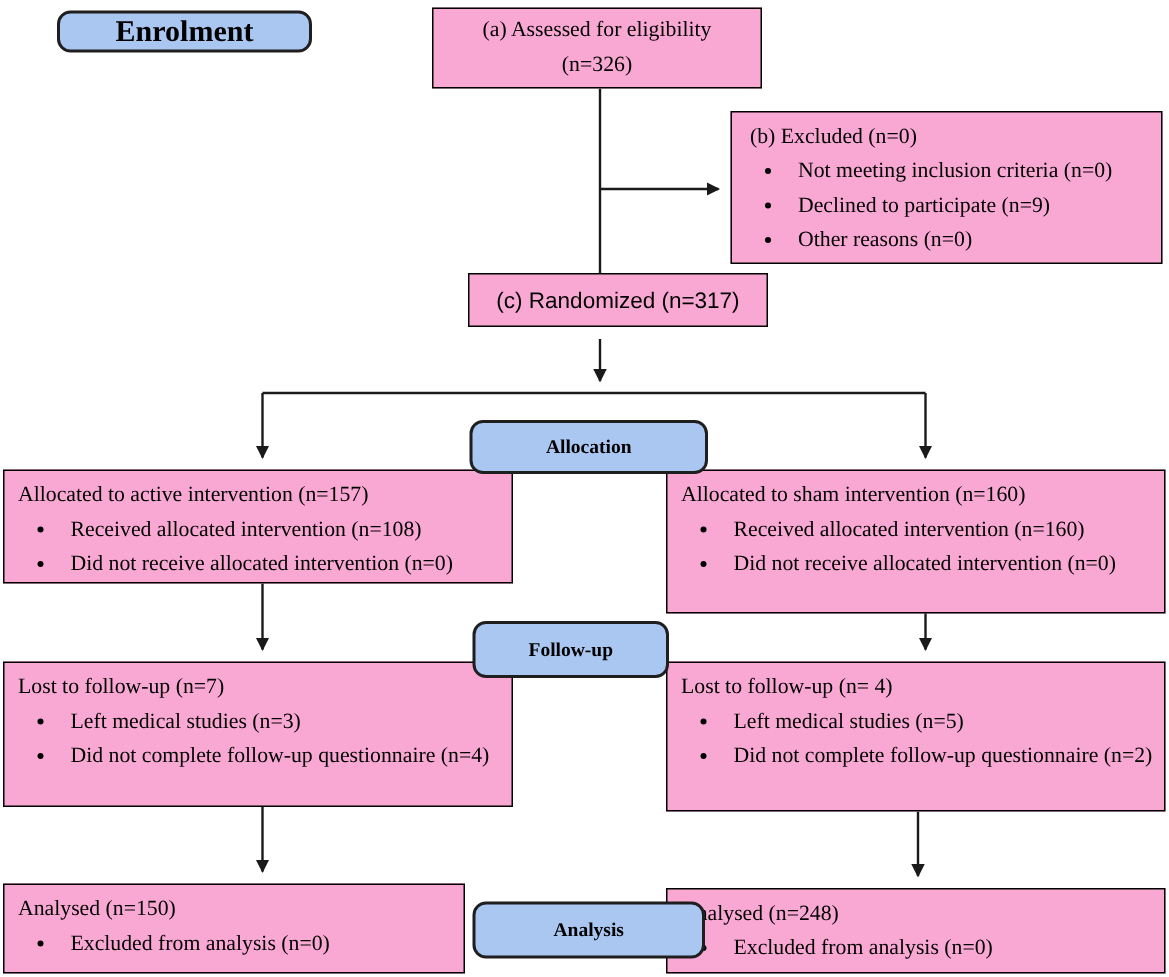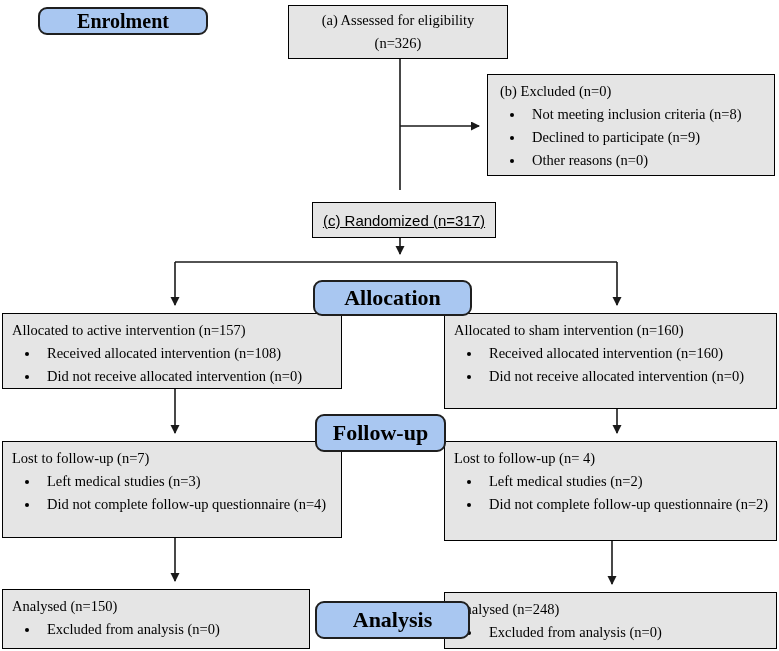--- a/index.html
+++ b/index.html
@@ -10,21 +10,21 @@
     color:#000;
     position:relative;
     overflow:hidden;
   }
   .canvas { position:absolute; inset:0; width:779px; height:651px; }
 
   svg.connectors { position:absolute; left:0; top:0; z-index:1; }
 
   .box {
     position:absolute;
-    background:#e5e5e5;
+    background:#f9a8d4;
     border:1.5px solid #000;
     box-sizing:border-box;
     z-index:2;
     font-size:14.5px;
     line-height:23px;
   }
   .box .title { margin:5px 8px 0 9px; }
   .box ul { margin:0; padding:0 6px 0 37px; }
   .box li { padding-left:7px; }
 
@@ -37,29 +37,29 @@
 
   .stage {
     position:absolute;
     background:#a9c7f1;
     border:2px solid #1f1f1f;
     border-radius:9px;
     box-sizing:border-box;
     z-index:3;
     display:flex; align-items:center; justify-content:center;
     font-weight:bold;
-    font-size:22px;
+    font-size:13px;
   }
 
   
   #enrolment-stage  { left:38px;  top:7px;   width:170px; height:28px; font-size:20px; }
   #assessed-box     { left:288px; top:5px;   width:220px; height:54px; }
   #excluded-box     { left:487px; top:74px;  width:288px; height:102px; }
   #excluded-box .title { margin:5px 6px 0 12px; }
-  #randomized-box   { left:312px; top:202px; width:184px; height:36px;text-decoration:underline; }
+  #randomized-box   { left:312px; top:182px; width:200px; height:36px; }
   #allocation-stage { left:313px; top:280px; width:159px; height:36px; }
   #alloc-active-box { left:2px;   top:313px; width:340px; height:76px; }
   #alloc-sham-box   { left:444px; top:313px; width:333px; height:96px; }
   #followup-stage   { left:315px; top:414px; width:131px; height:38px; }
   #fu-active-box    { left:2px;   top:441px; width:340px; height:97px; }
   #fu-sham-box      { left:444px; top:441px; width:333px; height:100px; }
   #analysis-stage   { left:315px; top:565px; width:155px; height:38px;margin-top:36px; }
   #an-active-box    { left:2px;   top:589px; width:308px; height:60px; }
   #an-sham-box      { left:444px; top:592px; width:333px; height:57px; }
 </style>
@@ -93,21 +93,21 @@
   </div>
 
   <div class="box centered" id="assessed-box">
     <div>(a) Assessed for eligibility</div>
     <div>(n=326)</div>
   </div>
 
   <div class="box" id="excluded-box">
     <div class="title">(b) Excluded (n=0)</div>
     <ul>
-      <li>Not meeting inclusion criteria (n=8)</li>
+      <li>Not meeting inclusion criteria (n=0)</li>
       <li>Declined to participate (n=9)</li>
       <li>Other reasons (n=0)</li>
     </ul>
   </div>
 
   <div class="box centered sans" id="randomized-box">
     <div>(c) Randomized (n=317)</div>
   </div>
 
   <div class="stage" id="allocation-stage">
@@ -138,21 +138,21 @@
     <div class="title">Lost to follow-up (n=7)</div>
     <ul>
       <li>Left medical studies (n=3)</li>
       <li>Did not complete follow-up questionnaire (n=4)</li>
     </ul>
   </div>
 
   <div class="box" id="fu-sham-box">
     <div class="title">Lost to follow-up (n= 4)</div>
     <ul>
-      <li>Left medical studies (n=2)</li>
+      <li>Left medical studies (n=5)</li>
       <li>Did not complete follow-up questionnaire (n=2)</li>
     </ul>
   </div>
 
   <div class="stage" id="analysis-stage">
     <span>Analysis</span>
   </div>
 
   <div class="box" id="an-active-box">
     <div class="title">Analysed (n=150)</div>

